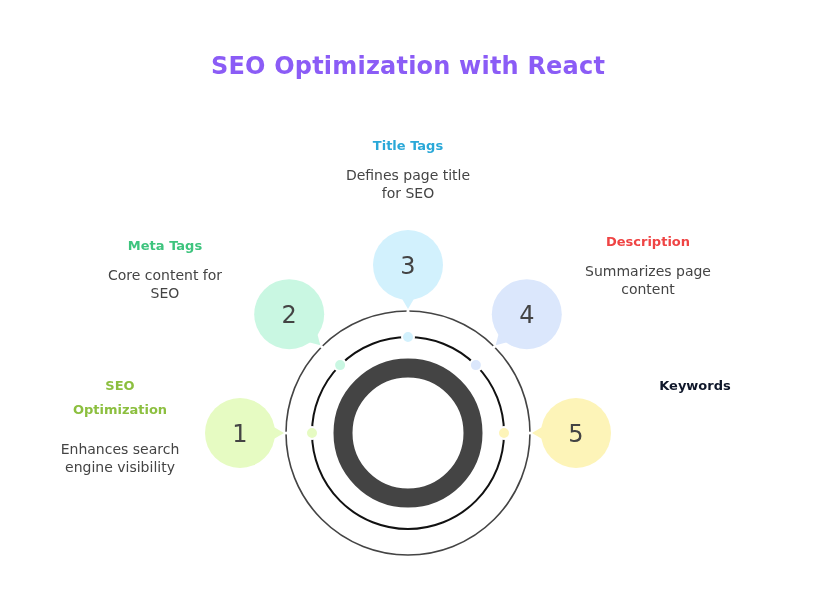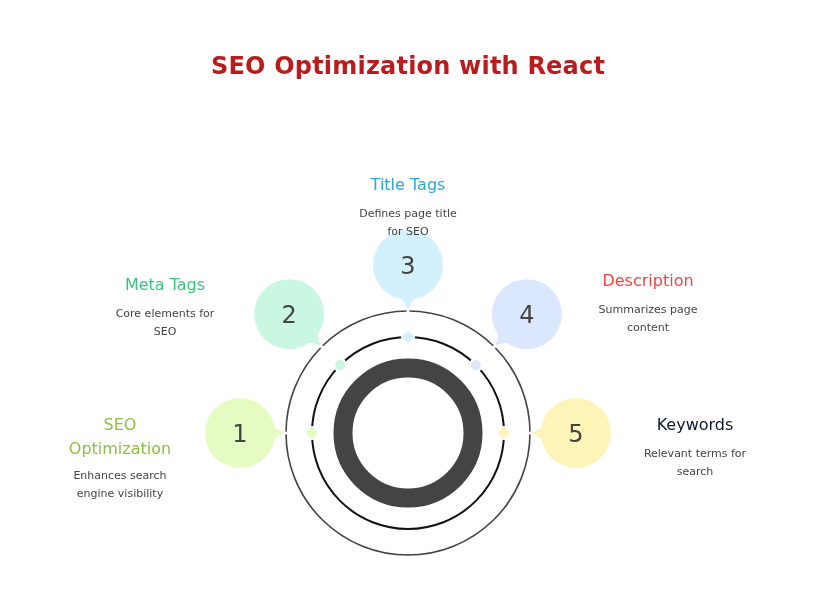--- a/index.html
+++ b/index.html
@@ -1,23 +1,23 @@
 <!DOCTYPE html>
 <html><head>
 <meta charset="utf-8">
 <style>
   html, body { margin: 0; padding: 0; background: #ffffff; }
   body { width: 816px; height: 612px; position: relative; overflow: hidden;
          font-family: "DejaVu Sans", sans-serif; }
   #diagram { position: absolute; left: 0; top: 0; }
   .title { position: absolute; left: 0; width: 816px; top: 52px; text-align: center;
-           font-size: 24px; font-weight: bold; color: #b91c1c; letter-spacing: 0.2px; }
+           font-size: 24px; font-weight: bold; color: #8b5cf6; letter-spacing: 0.2px; }
   .lbl { position: absolute; text-align: center; }
-  .lbl .h { font-size: 16px; font-weight: normal; line-height: 24px; margin-top: 39px; }
-  .lbl .d { font-size: 11px; color: #444444; line-height: 18px; margin-top: 8px; text-align: center; }
+  .lbl .h { font-size: 13px; font-weight: bold; line-height: 24px; }
+  .lbl .d { font-size: 14px; color: #444444; line-height: 18px; margin-top: 8px; text-align: center; }
 </style>
 </head>
 <body>
 
 <svg id="diagram" width="816" height="612">
   <circle id="ring-outer" cx="408" cy="433" r="122" fill="none" stroke="#444" stroke-width="1.6"></circle>
   <circle id="ring-middle" cx="408" cy="433" r="96" fill="none" stroke="#111" stroke-width="2"></circle>
   <circle id="ring-core" cx="408" cy="433" r="65" fill="none" stroke="#444" stroke-width="19"></circle>
   <g id="nodes">
       <circle cx="312" cy="433" r="6" fill="#e6fbc2" stroke="#ffffff" stroke-width="2"></circle>
@@ -55,34 +55,33 @@
         <circle cx="576" cy="433" r="35" fill="#fdf4b8"></circle>
         <text x="576" y="442" text-anchor="middle" font-size="24" font-family="&quot;DejaVu Sans&quot;, sans-serif" fill="#444444">5</text>
       </g>
     </g>
 </svg>
 
 <div class="title">SEO Optimization with React</div>
 
 <div class="lbl" id="lbl-0" style="left:30px; top:374px; width:180px;">
   <div class="h" style="color: rgb(140, 191, 63);"><span>SEO</span><br><span>Optimization</span></div>
-  <div class="d" style="margin-top:6px;"><span>Enhances search</span><br><span>engine visibility</span></div>
+  <div class="d" style="margin-top:18px;"><span>Enhances search</span><br><span>engine visibility</span></div>
 </div>
 
 <div class="lbl" id="lbl-1" style="left:75px; top:234px; width:180px;">
   <div class="h" style="color: rgb(62, 196, 126);">Meta Tags</div>
-  <div class="d"><span>Core elements for</span><br><span>SEO</span></div>
+  <div class="d"><span>Core content for</span><br><span>SEO</span></div>
 </div>
 
 <div class="lbl" id="lbl-2" style="left:318px; top:134px; width:180px;">
   <div class="h" style="color: rgb(42, 168, 216);">Title Tags</div>
   <div class="d"><span>Defines page title</span><br><span>for SEO</span></div>
 </div>
 
 <div class="lbl" id="lbl-3" style="left:558px; top:230px; width:180px;">
   <div class="h" style="color: #ef4444; text-align: center;">Description</div>
   <div class="d"><span>Summarizes page</span><br><span>content</span></div>
 </div>
 
 <div class="lbl" id="lbl-4" style="left:605px; top:374px; width:180px;">
   <div class="h" style="color: #0f172a;">Keywords</div>
-  <div class="d"><span>Relevant terms for</span><br><span>search</span></div>
 </div>
 
 </body></html>

